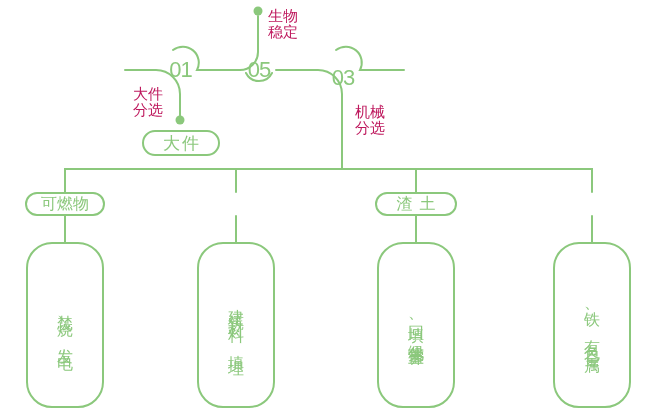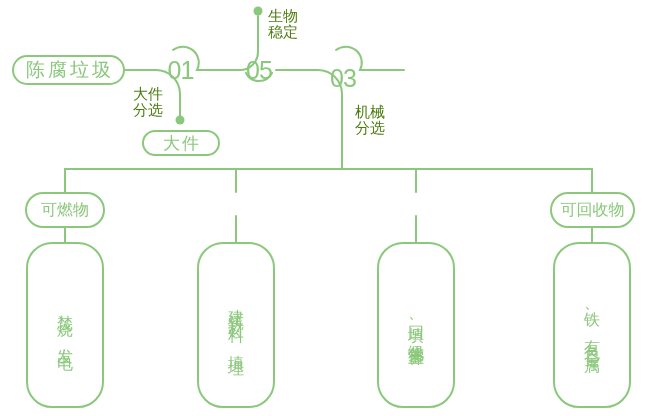--- a/index.html
+++ b/index.html
@@ -16,36 +16,36 @@
     box-sizing:border-box;
     border:2px solid #8BC87C;
     border-radius:999px;
     color:#8BC87C;
     display:flex;align-items:center;justify-content:center;
     background:#ffffff;
     white-space:nowrap;
   }
   .pill-root{left:12px;top:55px;width:113px;height:30px;font-size:19px;letter-spacing:3px;text-indent:3px;}
   .pill-bulky{left:142px;top:130px;width:78px;height:26px;font-size:17px;letter-spacing:2px;text-indent:2px;}
-  .pill-cat{top:192px;height:36px;font-size:16px;}
+  .pill-cat{top:192px;height:24px;font-size:16px;}
   .pill-cat1{left:25px;width:80px;}
   .pill-cat2{left:196px;width:80px;}
   .pill-cat3{left:375px;width:82px;letter-spacing:7px;text-indent:7px;}
   .pill-cat4{left:550px;width:85px;}
   .stepnum{
     position:absolute;
     transform:translate(-50%,-50%);
     color:#8BC87C;
-    font-size:25px;
+    font-size:22px;
     letter-spacing:-1px;
     line-height:1;
   }
   .dark-label{
     position:absolute;
-    color:#4d7c0f;
+    color:#be185d;
     font-size:15px;
     line-height:16px;
     white-space:pre-line;
   }
   .resultbox{
     position:absolute;
     top:242px;height:166px;width:78px;
     box-sizing:border-box;
     border:2px solid #8BC87C;
     border-radius:26px;
@@ -73,37 +73,36 @@
     <circle cx="258" cy="11" r="4.5" fill="#8BC87C" stroke="none"></circle>
     <path d="M246,73 A14.5,14.5 0 0 0 272,73"></path>
     <path d="M276,70 H318 A24,24 0 0 1 342,94 V169"></path>
     <path d="M336,50 A16,16 0 0 1 360,70 H404"></path>
     <path d="M65,192 V169 H592 V192"></path>
     <path d="M236,169 V192"></path>
     <path d="M416,169 V192"></path>
     <path d="M65,216 V242 M236,216 V242 M416,216 V242 M592,216 V242"></path>
   </svg>
 
-  <div class="pill pill-root">陈腐垃圾</div>
 
   <div class="stepnum" style="left:180.5px;top:70px;">01</div>
   <div class="stepnum" style="left:259px;top:70px;">05</div>
   <div class="stepnum" style="left:343px;top:70px;margin-top:8px;">03</div>
 
   <div class="dark-label" style="left:268px;top:8px;">生物
 稳定</div>
   <div class="dark-label" style="left:133px;top:86px;">大件
 分选</div>
   <div class="dark-label" style="left:355px;top:84px;margin-top:20px;">机械
 分选</div>
 
   <div class="pill pill-bulky">大件</div>
 
   <div class="pill pill-cat pill-cat1">可燃物</div>
-  <div class="pill pill-cat pill-cat4">可回收物</div>
+  <div class="pill pill-cat pill-cat3">渣土</div>
 
   <div class="resultbox" style="left:26px;">
     <span class="vtext">焚烧、发电</span>
   </div>
   <div class="resultbox" style="left:197px;">
     <span class="vtext">建筑材料、填埋</span>
   </div>
   <div class="resultbox" style="left:377px;">
     <span class="vtext vtext-tight">回填、绿化营养土</span>
   </div>

